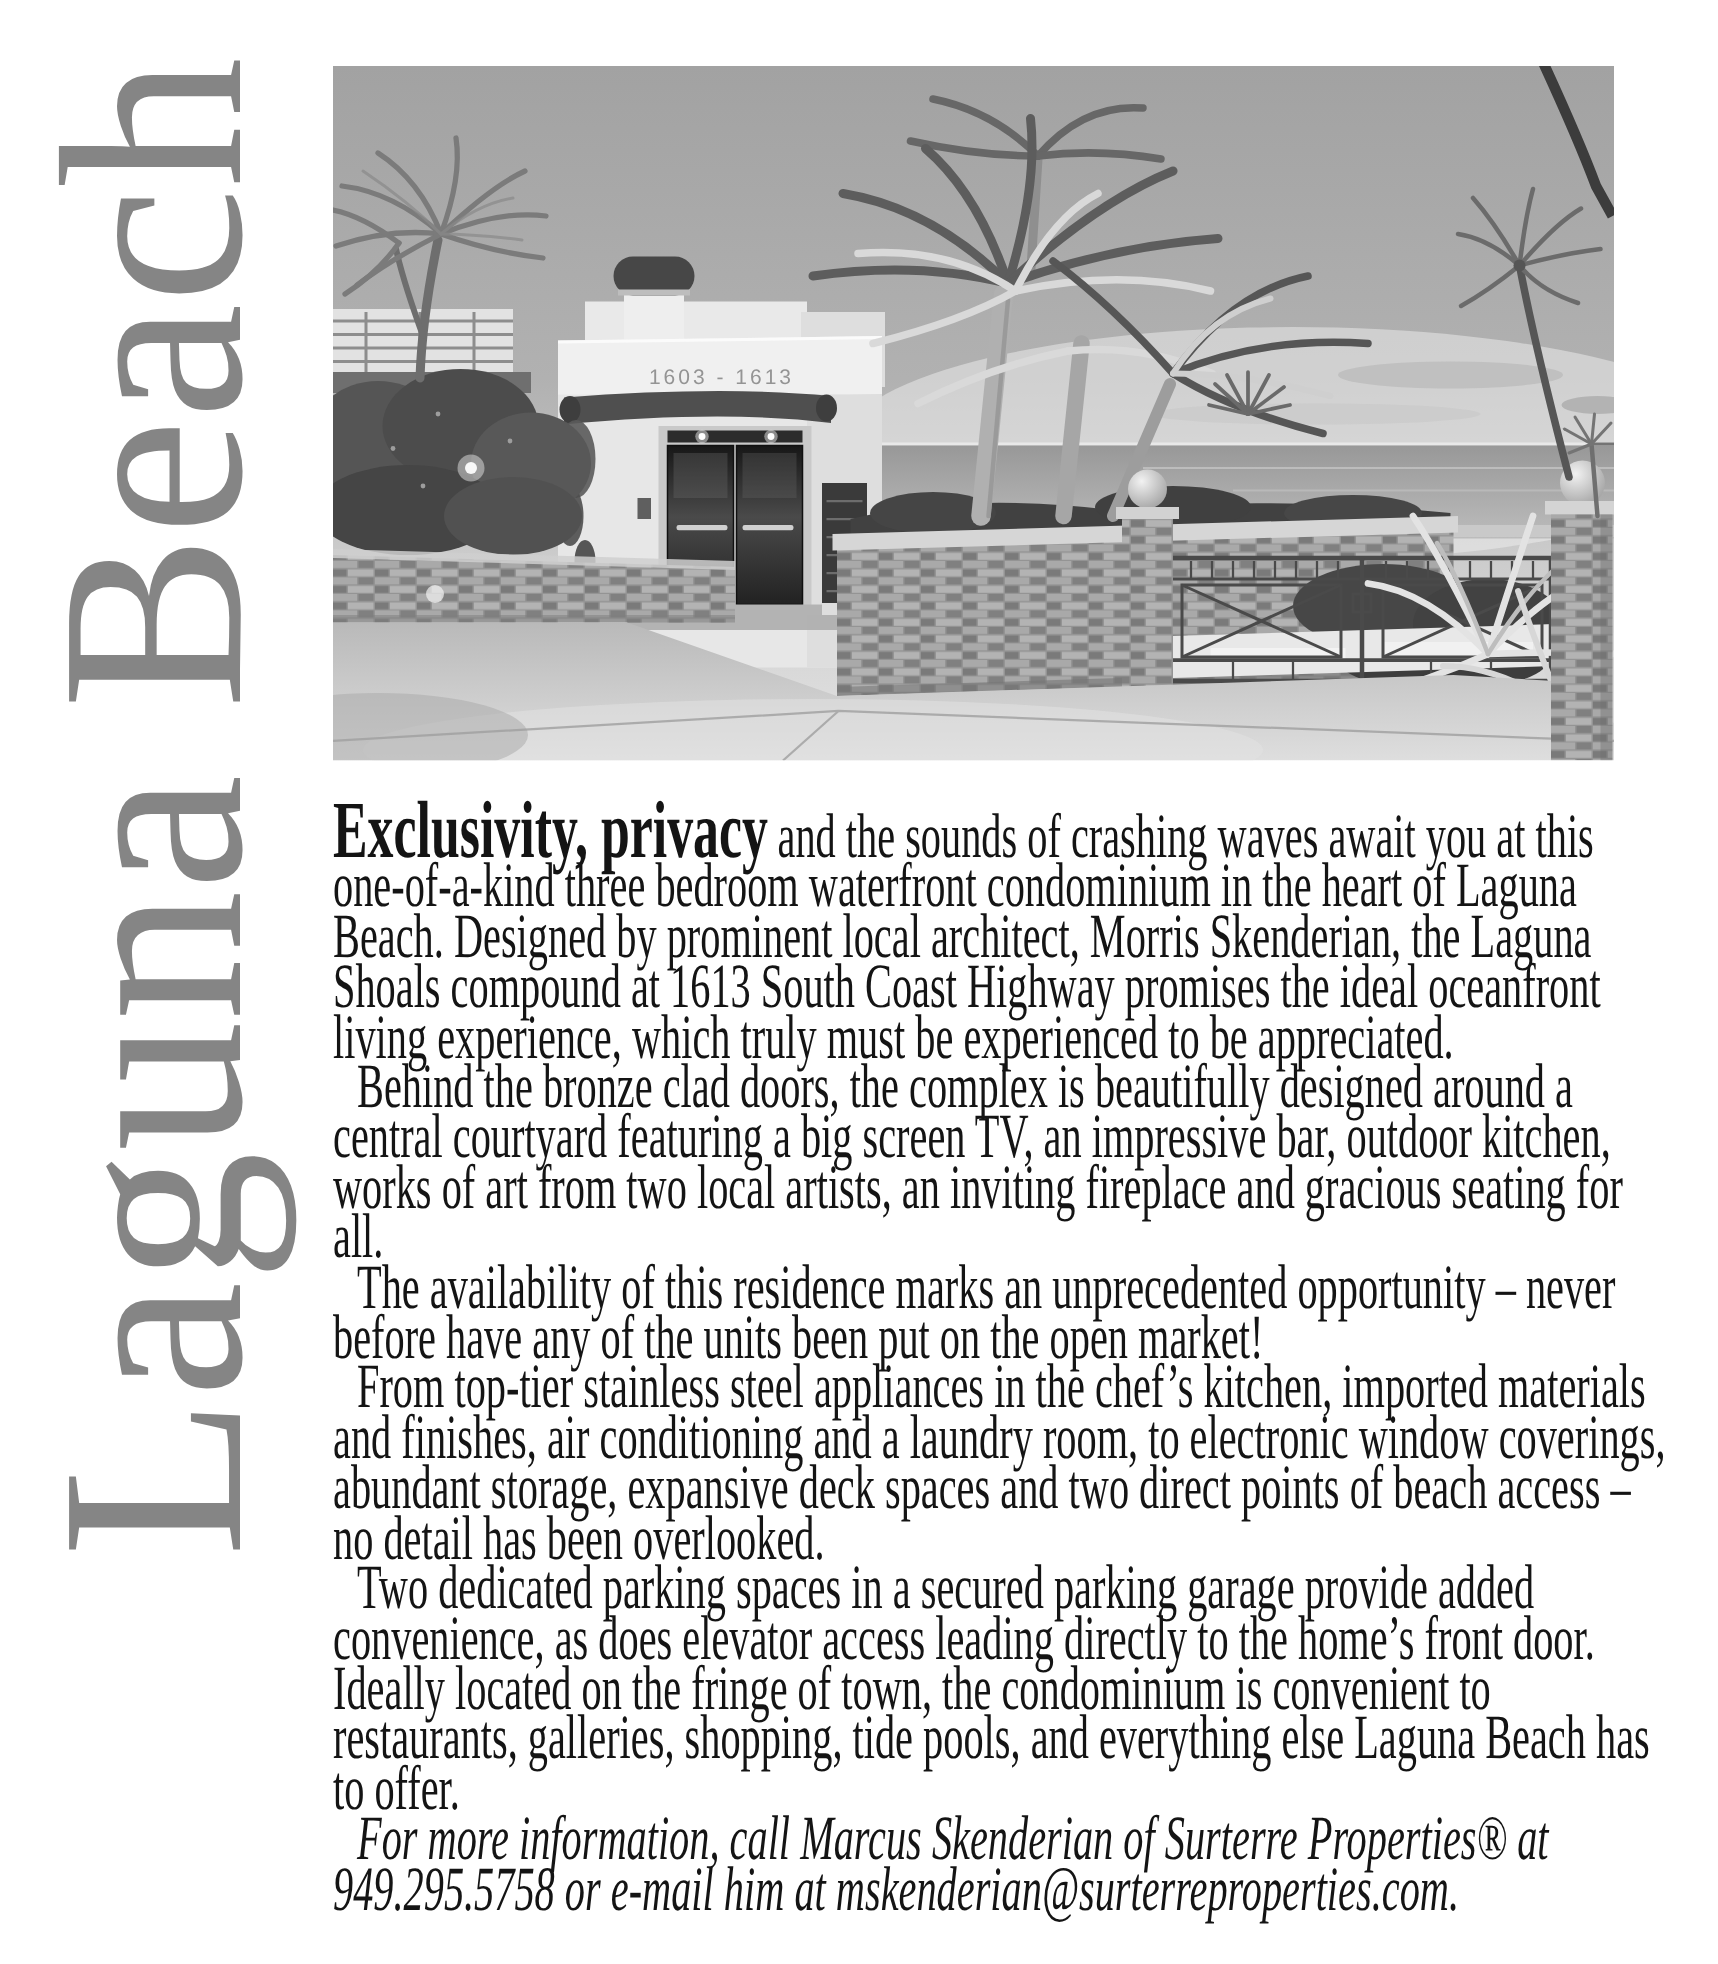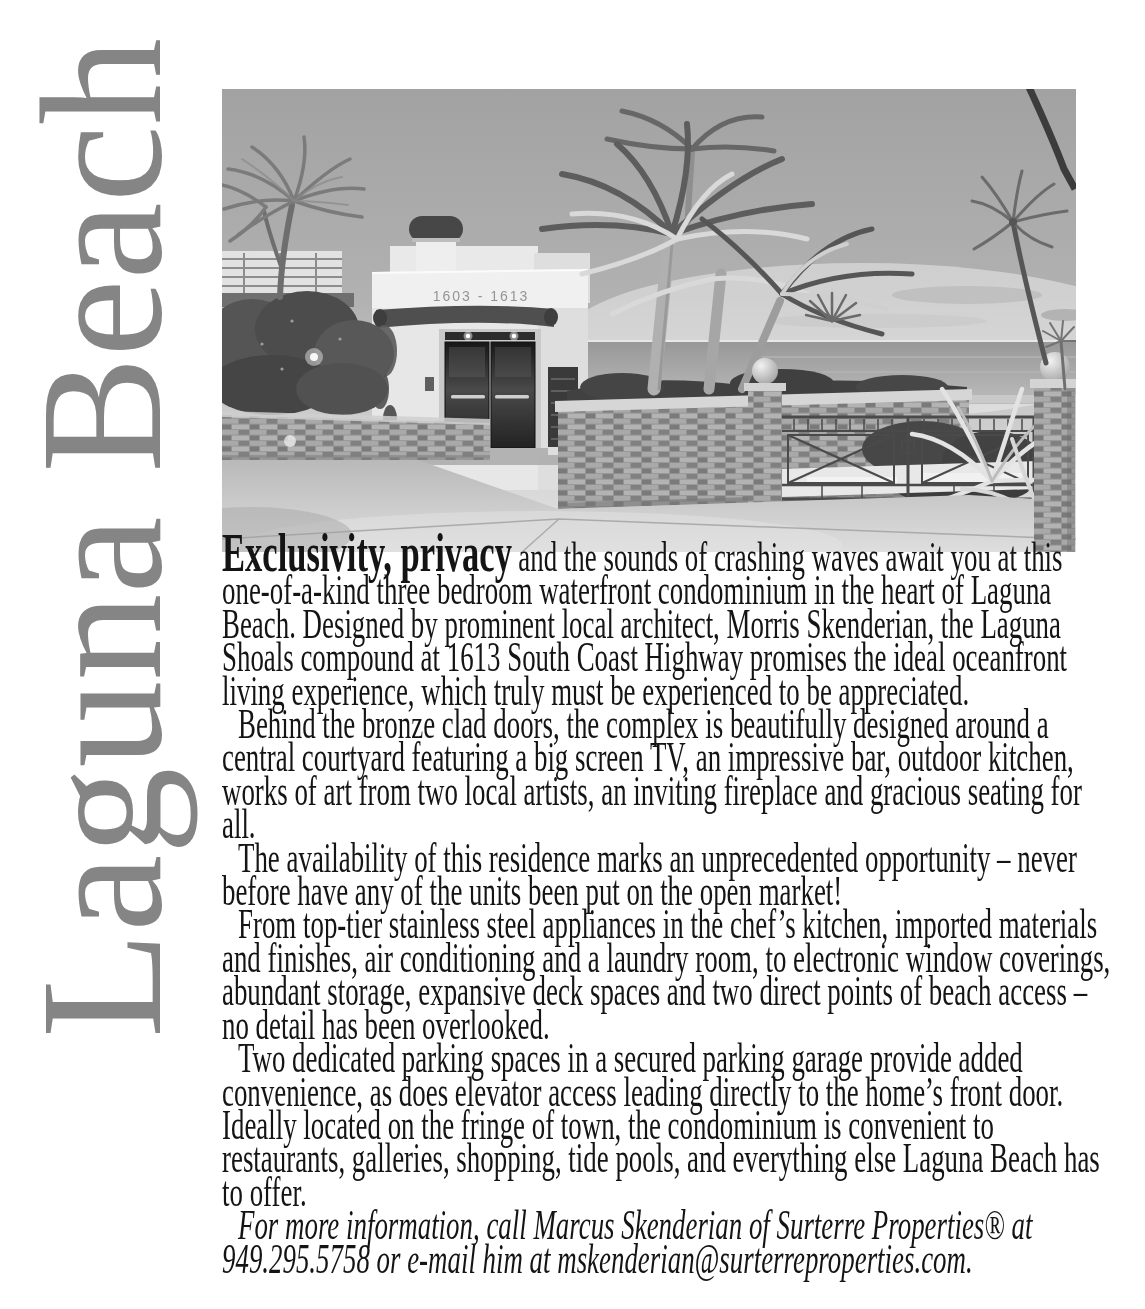--- a/index.html
+++ b/index.html
@@ -7,21 +7,21 @@
        font-family:"Liberation Serif", serif;}
   .page{position:absolute;left:0;top:0;width:1145px;height:1309px;background:#fff;}
 
   
   .vtitle{position:absolute;left:8px;top:1038px;width:1040px;height:188px;
           transform:rotate(-90deg);transform-origin:0 0;
           font-size:174px;line-height:188px;color:#858585;white-space:nowrap;
           font-family:"Liberation Serif", serif;}
 
   
-  .photo{position:absolute;left:222px;top:44px;width:854px;height:463px;overflow:hidden;margin-top:45px;}
+  .photo{position:absolute;left:222px;top:44px;width:854px;height:463px;overflow:hidden;}
   .photo svg{display:block;}
   .sign-text{font-family:"Liberation Sans", sans-serif;}
 
   
   .article{position:absolute;left:222px;top:537px;width:1392px;
            transform:scaleX(0.64);transform-origin:0 0;
            font-size:42px;line-height:33.4px;color:#141414;}
   .article p{margin:0;padding:0;text-indent:25px;}
   .article p.p-first{text-indent:0;}
   .article p.p-italic{font-style:italic;}

